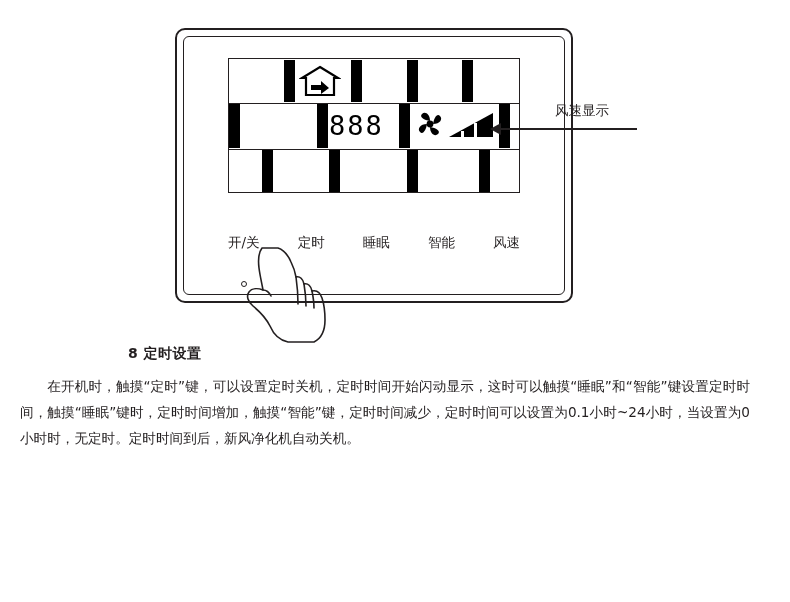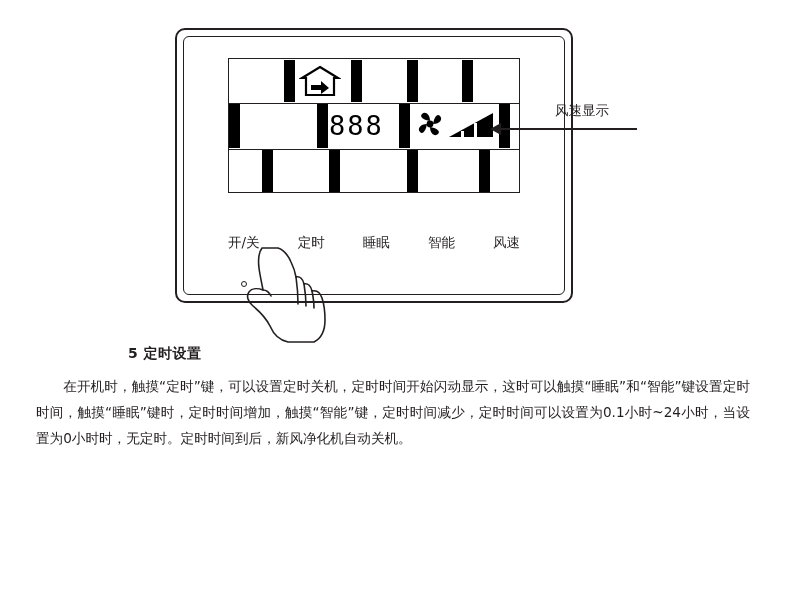--- a/index.html
+++ b/index.html
@@ -200,21 +200,21 @@
   }
   .heading {
     margin: 0 0 10px 128px;
     font-size: 14px;
     font-weight: bold;
     color: #231f20;
     letter-spacing: 0.5px;
   }
   .para {
     margin: 0 0 2px 0;
-    padding: 0 40px 0 36px;
+    padding: 0 40px 0 20px;
     font-size: 13.6px;
     line-height: 26px;
     color: #231f20;
     text-align: justify;
     text-indent: 2em;
   }
 </style>
 </head>
 <body>
 
@@ -298,15 +298,15 @@
       </g>
     </svg>
   </div>
 
   <div class="callout-line"></div>
   <div class="callout-arrow"></div>
   <div class="callout-label">风速显示</div>
 </div>
 
 <div class="body-text">
-  <div class="heading">5  定时设置</div>
+  <div class="heading">8  定时设置</div>
   <p class="para">在开机时，触摸“定时”键，可以设置定时关机，定时时间开始闪动显示，这时可以触摸“睡眠”和“智能”键设置定时时间，触摸“睡眠”键时，定时时间增加，触摸“智能”键，定时时间减少，定时时间可以设置为0.1小时~24小时，当设置为0小时时，无定时。定时时间到后，新风净化机自动关机。</p>
 </div>
 
 </body></html>

